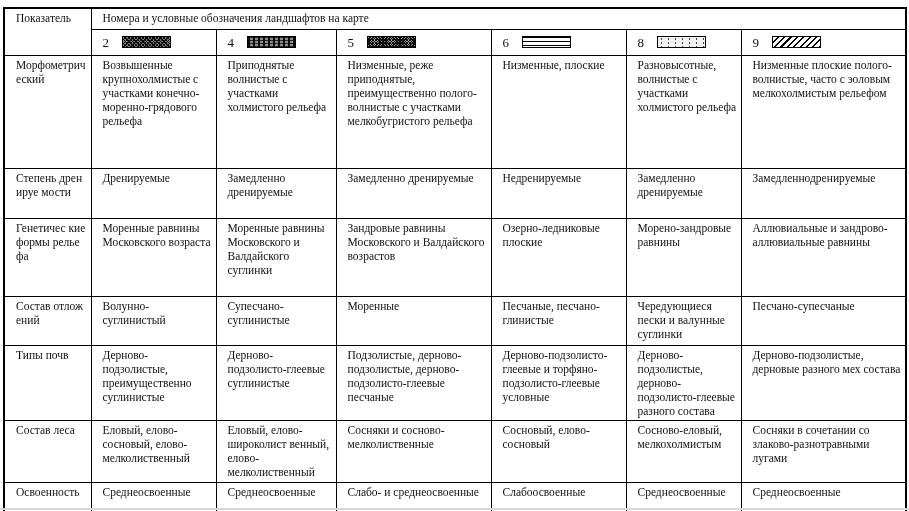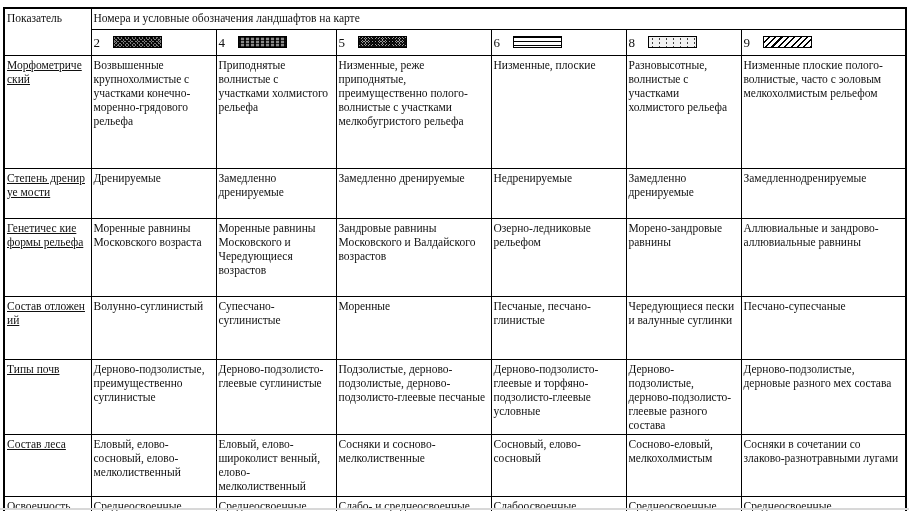--- a/index.html
+++ b/index.html
@@ -18,32 +18,32 @@
     table-layout:fixed;
     border:2px solid #000;
   }
   table.landscape th, table.landscape td{
     border:1.5px solid #000;
     font-size:11.5px;
     font-weight:normal;
     line-height:1.22;
     vertical-align:top;
     text-align:left;
-    padding:2px 4px 2px 2px;
+    padding:2px 4px 2px 11px;
     overflow:hidden;
   }
   th.corner{vertical-align:middle;font-size:12px;padding-left:7px;}
   th.group{font-size:12px;padding:1px 4px 1px 10px;height:16px;vertical-align:middle;}
   tr.hr2 th{height:21px;vertical-align:middle;}
-  td.rowlabel{word-break:break-all;padding-top:4px;text-decoration:underline;}
+  td.rowlabel{word-break:break-all;padding-top:4px;}
   td.cell{overflow-wrap:break-word;padding-top:4px;margin-top:40px;}
   tr.r1{height:113px}
   tr.r2{height:50px}
   tr.r3{height:78px}
-  tr.r4{height:63px}
+  tr.r4{height:49px}
   tr.r5{height:73px}
   tr.r6{height:62px}
   tr.r7{height:36px}
   .colhead{display:flex;align-items:center;gap:13px;}
   .colnum{font-size:13px;}
   .swatch{
     display:inline-block;
     width:49px;height:12px;
     border:1px solid #000;
     box-sizing:border-box;
@@ -155,23 +155,23 @@
         <td class="cell">Дренируемые</td>
         <td class="cell">Замедленно дренируемые</td>
         <td class="cell">Замедленно дренируемые</td>
         <td class="cell">Недренируемые</td>
         <td class="cell">Замедленно дренируемые</td>
         <td class="cell">Замедленнодренируемые</td>
       </tr>
       <tr class="r3">
         <td class="rowlabel">Генетичес кие формы рельефа</td>
         <td class="cell">Моренные равнины Московского возраста</td>
-        <td class="cell">Моренные равнины Московского и Чередующиеся возрастов</td>
+        <td class="cell">Моренные равнины Московского и Валдайского суглинки</td>
         <td class="cell">Зандровые равнины Московского и Валдайского возрастов</td>
-        <td class="cell">Озерно-ледниковые рельефом</td>
+        <td class="cell">Озерно-ледниковые плоские</td>
         <td class="cell">Морено-зандровые равнины</td>
         <td class="cell">Аллювиальные и зандрово-аллювиальные равнины</td>
       </tr>
       <tr class="r4">
         <td class="rowlabel">Состав отложений</td>
         <td class="cell">Волунно-суглинистый</td>
         <td class="cell">Супесчано-суглинистые</td>
         <td class="cell">Моренные</td>
         <td class="cell">Песчаные, песчано-глинистые</td>
         <td class="cell">Чередующиеся пески и валунные суглинки</td>

